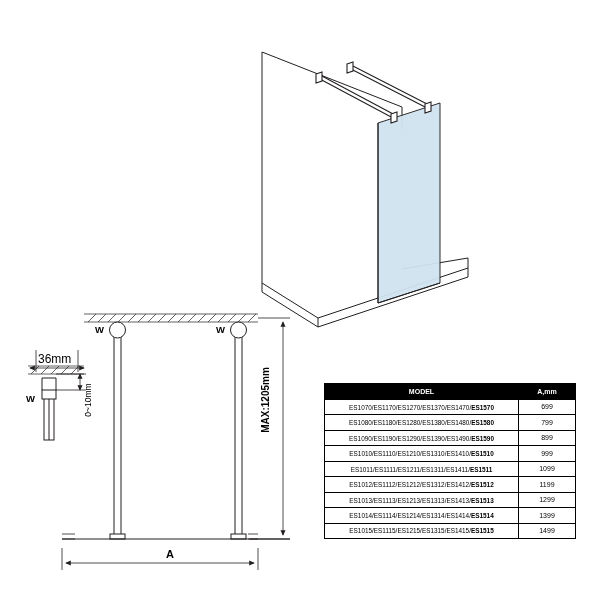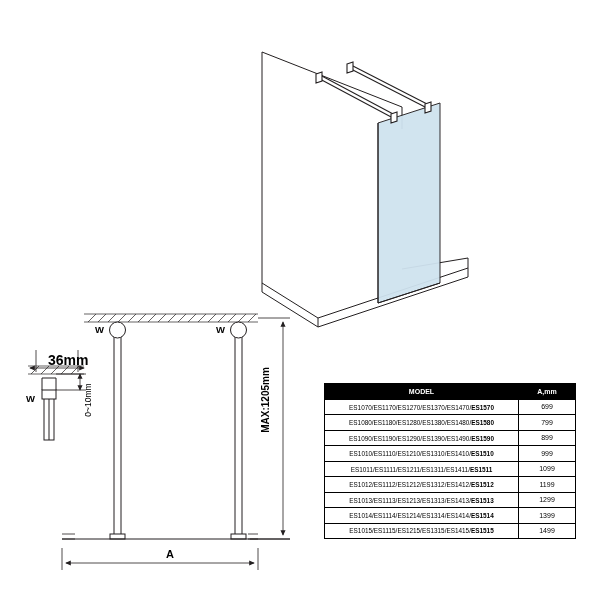--- a/index.html
+++ b/index.html
@@ -241,21 +241,21 @@
     <g stroke="#231f20" stroke-width="0.8" fill="none">
       <line x1="56" y1="374" x2="86" y2="374"></line>
       <line x1="56" y1="390" x2="86" y2="390"></line>
       <line x1="80" y1="374" x2="80" y2="390" marker-start="url(#arrHeadStart)" marker-end="url(#arrHead)"></line>
     </g>
   </svg>
 
   <div class="lbl w" style="left:95px; top:324px;">W</div>
   <div class="lbl w" style="left:216px; top:324px;">W</div>
   <div class="lbl w" style="left:26px; top:393px;">W</div>
-  <div class="lbl" style="left:48px; top:352px; font-size:14px;font-weight:bold;">36mm</div>
+  <div class="lbl" style="left:38px; top:352px; font-size:12px;">36mm</div>
   <div class="vert-gap">0~10mm</div>
   <div class="vert-max">MAX:1205mm</div>
   <div class="lbl bold" style="left:166px; top:548px; font-size:11px;">A</div>
 
   <div class="tbl-wrap">
     <table class="models">
       <thead>
         <tr>
           <th>MODEL</th>
           <th>A,mm</th>

